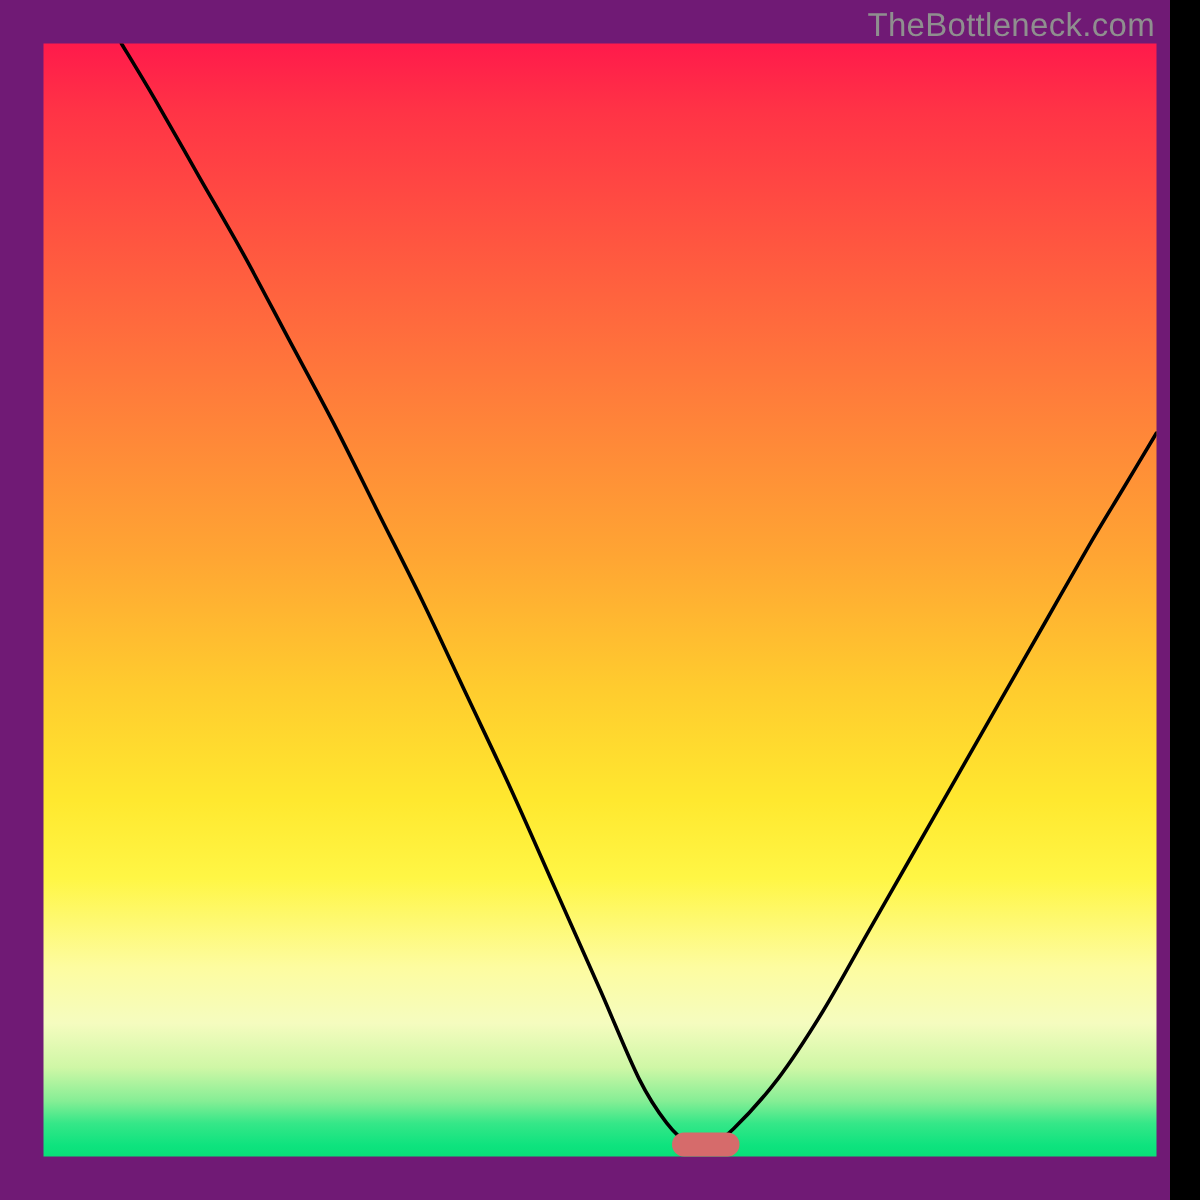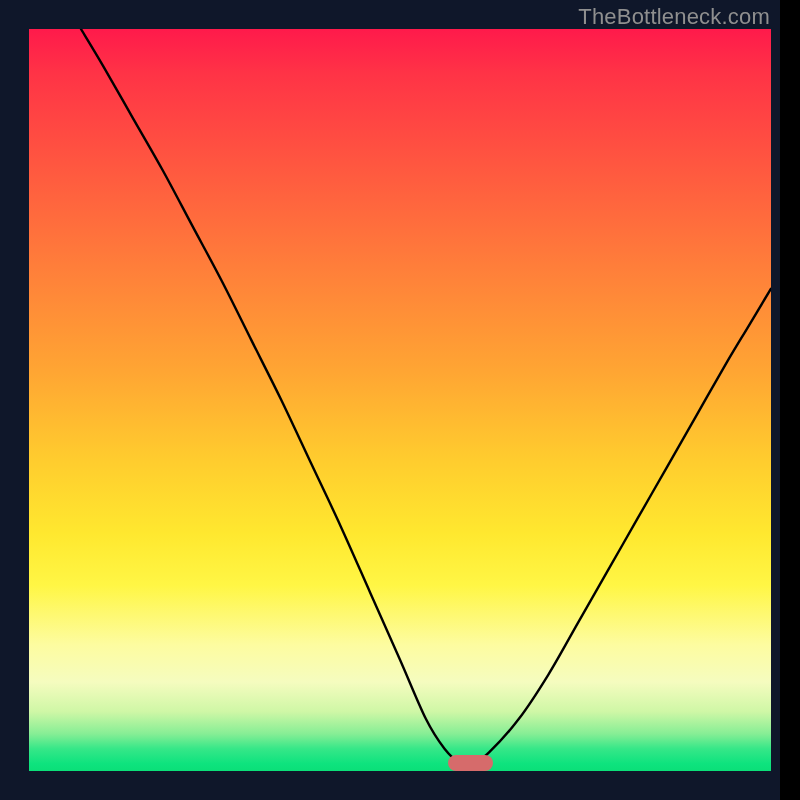--- a/index.html
+++ b/index.html
@@ -8,21 +8,21 @@
     width: 800px;
     height: 800px;
     background: #000;
     overflow: hidden;
     font-family: Arial, Helvetica, sans-serif;
   }
   .frame {
     position: relative;
     width: 780px;
     height: 800px;
-    background: #0f172a;
+    background: #701a75;
     text-align: center;
   }
   .watermark {
     position: absolute;
     top: 4px;
     right: 10px;
     color: #8f8f8f;
     font-size: 22px;
     font-weight: 500;
     letter-spacing: 0.2px;

